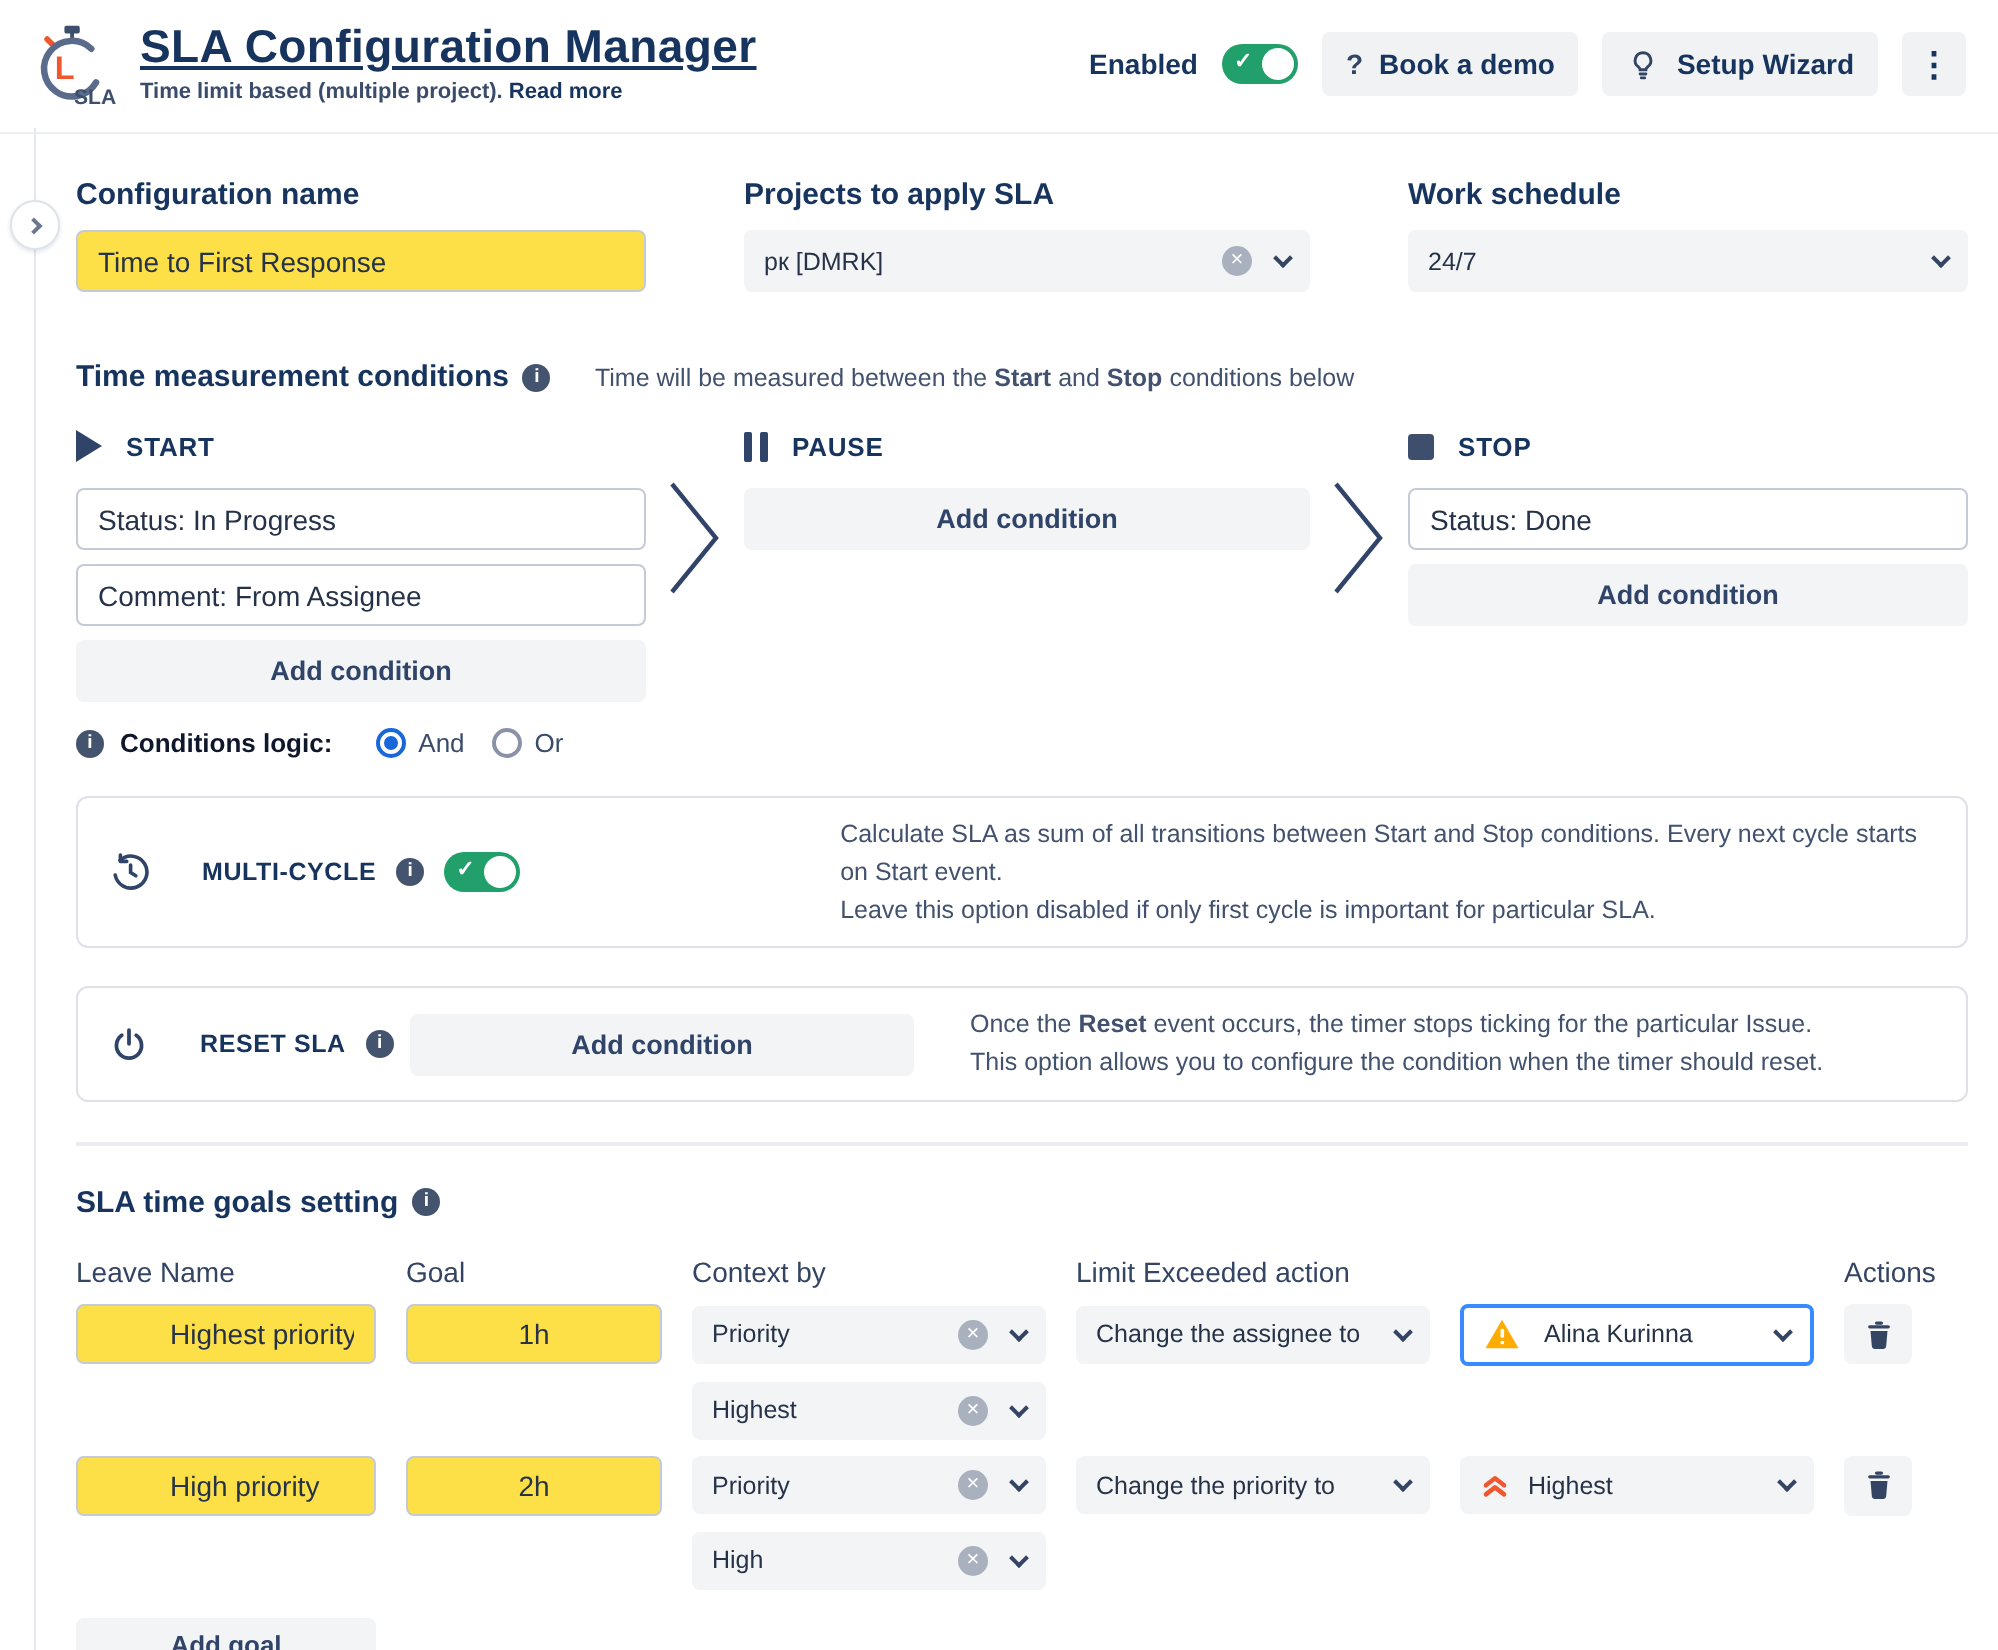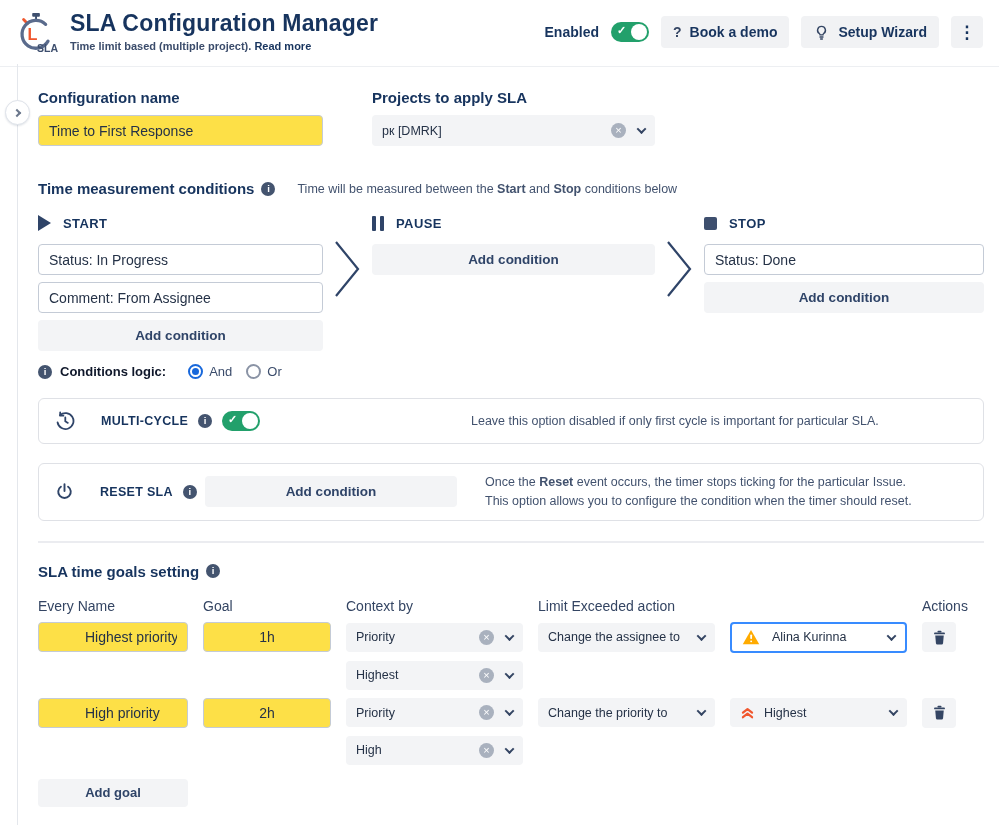--- a/index.html
+++ b/index.html
@@ -4,21 +4,21 @@
 <style>
   * { margin:0; padding:0; box-sizing:border-box; }
   html,body { width:999px; height:825px; background:#fff; overflow:hidden;
     font-family:"Liberation Sans", sans-serif; color:#344563; }
   .page { position:relative; width:999px; height:825px; }
 
   
   .topbar { display:flex; align-items:flex-start; padding:10px 16px 8px 14px; }
   .logo { width:46px; height:46px; margin-right:10px; flex:0 0 auto; }
   .title-block { flex:1 1 auto; }
-  .page-title { font-size:23px; font-weight:700; color:#17345E; letter-spacing:.2px; }
+  .page-title { font-size:23px; font-weight:700; color:#17345E; letter-spacing:.2px;text-decoration:underline; }
   .page-subtitle { font-size:11px; font-weight:600; color:#3B4C6B; margin-top:3px; }
   .read-more { color:#17345E; font-weight:700; cursor:pointer; }
   .top-actions { display:flex; align-items:center; gap:12px; margin-top:6px; }
   .enabled-label { font-size:14px; font-weight:700; color:#17345E; }
   .toggle { position:relative; width:38px; height:20px; border-radius:10px; background:#22A06B; cursor:pointer; flex:0 0 auto; }
   .toggle .knob { position:absolute; top:2px; right:2px; width:16px; height:16px; border-radius:50%; background:#fff; }
   .toggle .tick { position:absolute; left:6px; top:2px; font-size:11px; font-weight:700; color:#fff; }
   .top-btn { display:flex; align-items:center; gap:8px; height:32px; padding:0 12px;
     background:#F1F2F4; border:none; border-radius:4px; font-family:inherit;
     font-size:14px; font-weight:700; color:#17345E; cursor:pointer; }
@@ -168,20 +168,27 @@
         <input class="text-input" type="text" value="Time to First Response" style="">
       </div>
       <div>
         <div class="field-label">Projects to apply SLA</div>
         <div class="select">
           <span class="lbl">рк [DMRK]</span>
           <span class="clear-ic">×</span>
           <span class="chev-d"></span>
         </div>
       </div>
+      <div>
+        <div class="field-label">Work schedule</div>
+        <div class="select">
+          <span class="lbl">24/7</span>
+          <span class="chev-d"></span>
+        </div>
+      </div>
     </div>
 
     
     <div class="cond-head">
       <div class="sect-title">
         <span>Time measurement conditions</span>
         <span class="info-ic">i</span>
       </div>
       <div class="cond-hint">
         <span>Time will be measured between the</span>
@@ -255,20 +262,21 @@
           <path d="M10.3 6.5v3.8l2.6 1.6" stroke-linecap="round"></path>
         </svg>
         <span class="panel-title">MULTI-CYCLE</span>
         <span class="info-ic">i</span>
         <div class="toggle">
           <span class="tick">✓</span>
           <span class="knob"></span>
         </div>
       </div>
       <div class="panel-desc">
+        <div>Calculate SLA as sum of all transitions between Start and Stop conditions. Every next cycle starts on Start event.</div>
         <div>Leave this option disabled if only first cycle is important for particular SLA.</div>
       </div>
     </div>
 
     
     <div class="panel">
       <div class="panel-left rs-left">
         <svg class="power-ic" width="19" height="19" viewBox="0 0 20 20" fill="none" stroke="#2F4468" stroke-width="2">
           <path d="M10 2.2v7.2" stroke-linecap="round"></path>
           <path d="M6.2 4.9a6.6 6.6 0 1 0 7.6 0" stroke-linecap="round"></path>
@@ -289,21 +297,21 @@
 
     <div class="goals-divider"></div>
 
     
     <div class="sect-title goals-title">
       <span>SLA time goals setting</span>
       <span class="info-ic">i</span>
     </div>
 
     <div class="goals-grid">
-      <div class="gh">Every Name</div>
+      <div class="gh">Leave Name</div>
       <div class="gh">Goal</div>
       <div class="gh">Context by</div>
       <div class="gh">Limit Exceeded action</div>
       <div class="gh"></div>
       <div class="gh">Actions</div>
 
       <input class="text-input goal-name-input c1" type="text" value="Highest priority" style="">
       <input class="text-input goal-val-input" type="text" value="1h" style="">
       <div class="select sel-sm">
         <span class="lbl">Priority</span>

